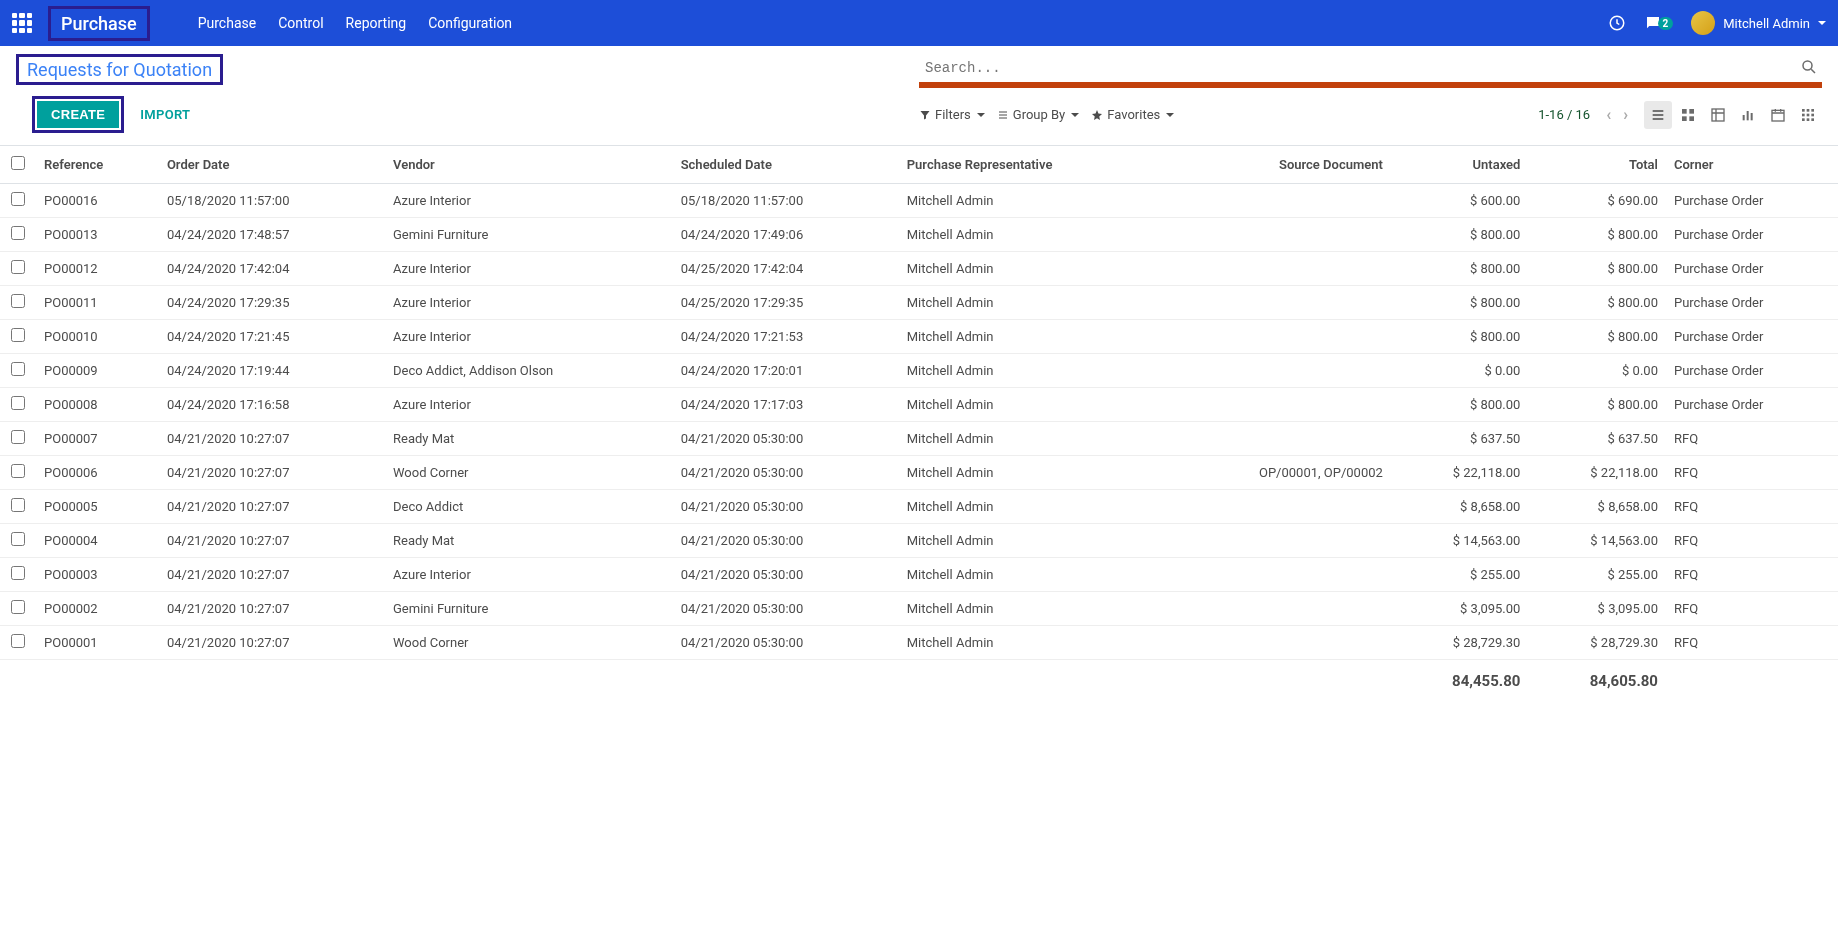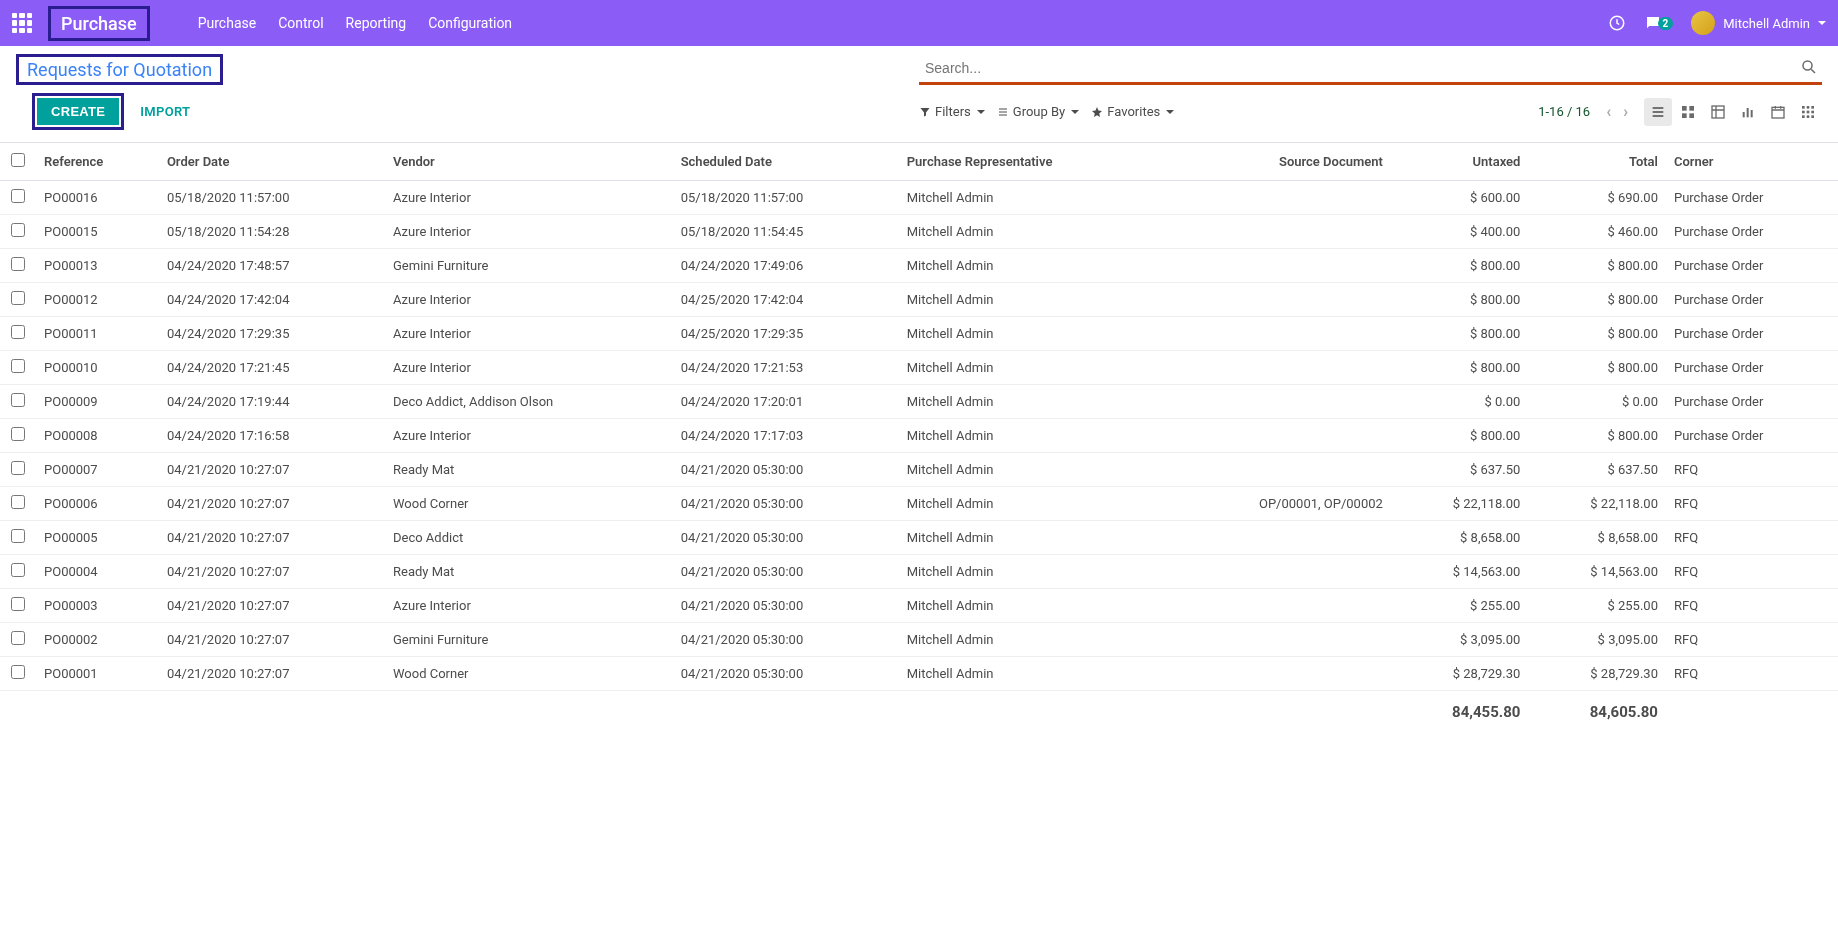--- a/index.html
+++ b/index.html
@@ -1,37 +1,37 @@
 <!DOCTYPE html>
 <html><head>
 <meta charset="utf-8">
 <style>
 * { box-sizing: border-box; margin: 0; padding: 0; }
 body { font-family: -apple-system, BlinkMacSystemFont, "Segoe UI", Roboto, "Helvetica Neue", Arial, sans-serif; font-size: 13px; color: #4c4c4c; background: #fff; }
-.navbar { background: #8b5cf6; color: #fff; height: 46px; display: flex; align-items: center; padding: 0 12px; }
+.navbar { background: #1d4ed8; color: #fff; height: 46px; display: flex; align-items: center; padding: 0 12px; }
 .navbar-left { display: flex; align-items: center; gap: 8px; }
 .apps-icon { width: 20px; height: 20px; display: grid; grid-template-columns: repeat(3,1fr); grid-template-rows: repeat(3,1fr); gap: 2px; cursor: pointer; }
 .apps-icon span { background: #fff; border-radius: 1px; }
 .brand-box { border: 3px solid #2a1d8f; padding: 4px 10px; margin-left: 8px; }
 .brand-text { font-size: 18px; font-weight: 500; color: #fff; }
 .nav-menu { display: flex; gap: 22px; margin-left: 40px; }
 .nav-menu a { color: #fff; text-decoration: none; font-size: 14px; cursor: pointer; }
 .navbar-right { margin-left: auto; display: flex; align-items: center; gap: 18px; }
 .icon-btn { color: #fff; cursor: pointer; display: flex; align-items: center; position: relative; }
 .badge { background: #00a09d; color: #fff; font-size: 10px; border-radius: 8px; padding: 1px 5px; margin-left: -4px; font-weight: bold; }
 .avatar { width: 24px; height: 24px; border-radius: 50%; background: linear-gradient(135deg,#e8c547,#d4a017); display: inline-block; }
 .user-drop { display: flex; align-items: center; gap: 8px; cursor: pointer; color: #fff; }
 .caret-down { width: 0; height: 0; border-left: 4px solid transparent; border-right:4px solid transparent; border-top:4px solid #fff; }
 
 .control-panel { padding: 8px 16px 12px 16px; }
 .cp-top { display: flex; align-items: flex-start; }
 .breadcrumb-box { border: 3px solid #2a1d8f; padding: 2px 8px; display: inline-block; }
 .breadcrumb-text { font-size: 18px; color: #3b82f6; }
 .search-area { margin-left: auto; flex: 0 0 50%; position: relative; }
-.search-input { width: 100%; border: none; border-bottom: 3px solid #c2410c; padding: 6px 28px 6px 6px; font-size: 14px; outline: none; color: #6b6b6b; }
+.search-input { width: 100%; border: none; border-bottom: 6px solid #c2410c; padding: 6px 28px 6px 6px; font-size: 14px; outline: none; color: #6b6b6b; font-family: Liberation Mono, monospace; }
 .search-icon { position: absolute; right: 4px; top: 4px; color: #6b6b6b; cursor: pointer; }
 .cp-bottom { display: flex; align-items: center; margin-top: 8px; }
 .action-buttons { display: flex; align-items: center; gap: 16px; }
 .create-btn-wrap { border: 3px solid #2a1d8f; padding: 2px; display: inline-block; margin-left: 16px; }
 .create-btn { background: #00a09d; color: #fff; border: none; padding: 6px 14px; font-size: 13px; font-weight: 600; cursor: pointer; letter-spacing: 0.3px; }
 .import-link { color: #00a09d; font-weight: 600; text-decoration: none; cursor: pointer; font-size: 13px; letter-spacing: 0.3px; }
 .search-toolbar { margin-left: auto; flex: 0 0 50%; display: flex; align-items: center; }
 .filter-group { display: flex; gap: 12px; }
 .filter-btn { display: flex; align-items: center; gap: 4px; color: #4c4c4c; cursor: pointer; font-size: 13px; }
 .filter-btn .caret { width:0; height:0; border-left:4px solid transparent; border-right:4px solid transparent; border-top:4px solid #4c4c4c; margin-left:2px; }
@@ -229,32 +229,20 @@
           <td>Azure Interior</td>
           <td>05/18/2020 11:57:00</td>
           <td>Mitchell Admin</td>
           <td class="num-col"></td>
           <td class="num-col">$ 600.00</td>
           <td class="num-col">$ 690.00</td>
           <td>Purchase Order</td>
         </tr>
         <tr>
           <td class="checkbox-col"><input type="checkbox" style=""></td>
-          <td>PO00015</td>
-          <td>05/18/2020 11:54:28</td>
-          <td>Azure Interior</td>
-          <td>05/18/2020 11:54:45</td>
-          <td>Mitchell Admin</td>
-          <td class="num-col"></td>
-          <td class="num-col">$ 400.00</td>
-          <td class="num-col">$ 460.00</td>
-          <td>Purchase Order</td>
-        </tr>
-        <tr>
-          <td class="checkbox-col"><input type="checkbox" style=""></td>
           <td>PO00013</td>
           <td>04/24/2020 17:48:57</td>
           <td>Gemini Furniture</td>
           <td>04/24/2020 17:49:06</td>
           <td>Mitchell Admin</td>
           <td class="num-col"></td>
           <td class="num-col">$ 800.00</td>
           <td class="num-col">$ 800.00</td>
           <td>Purchase Order</td>
         </tr>

